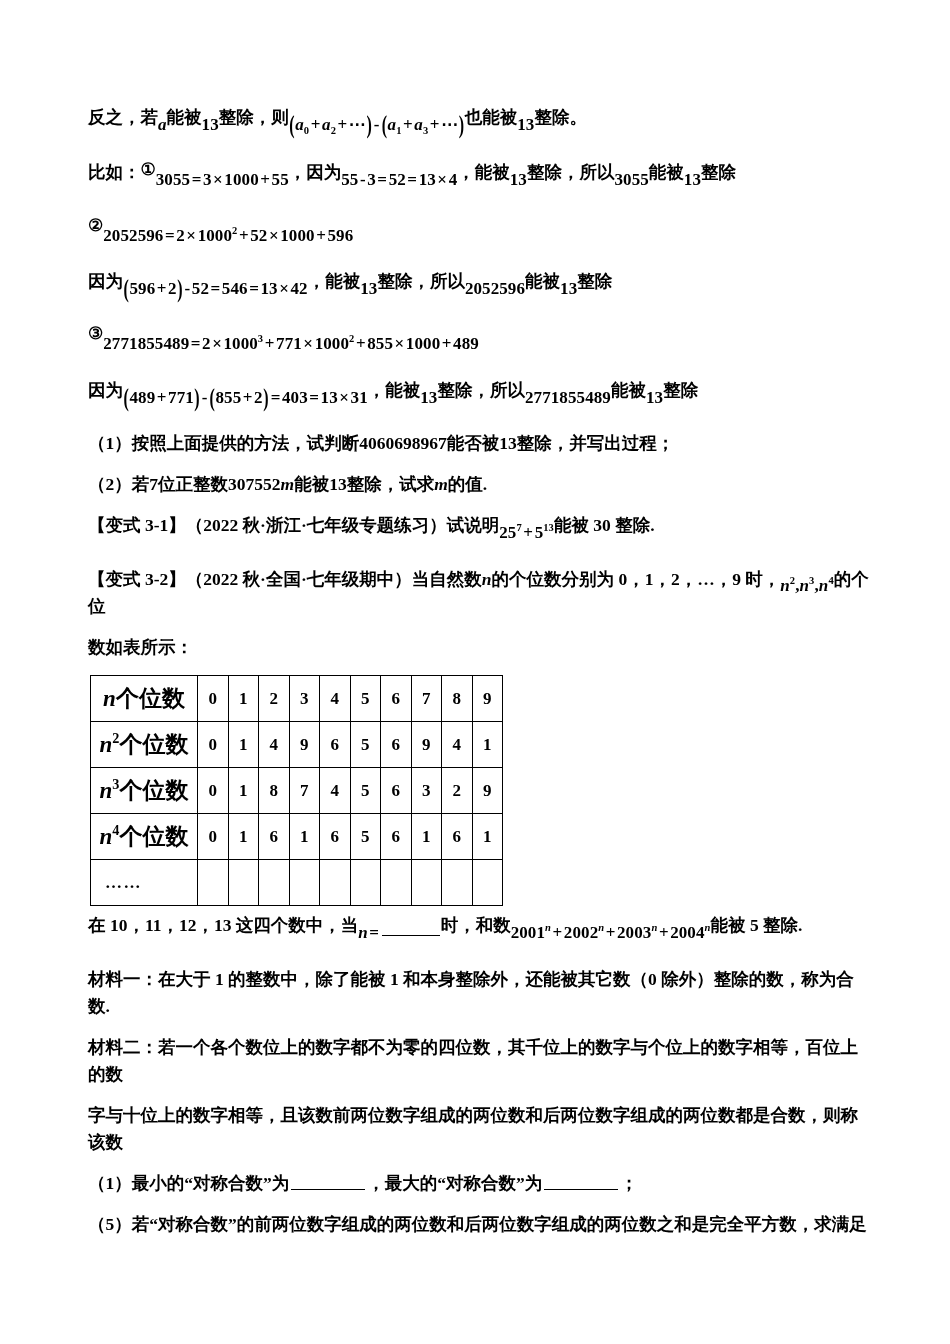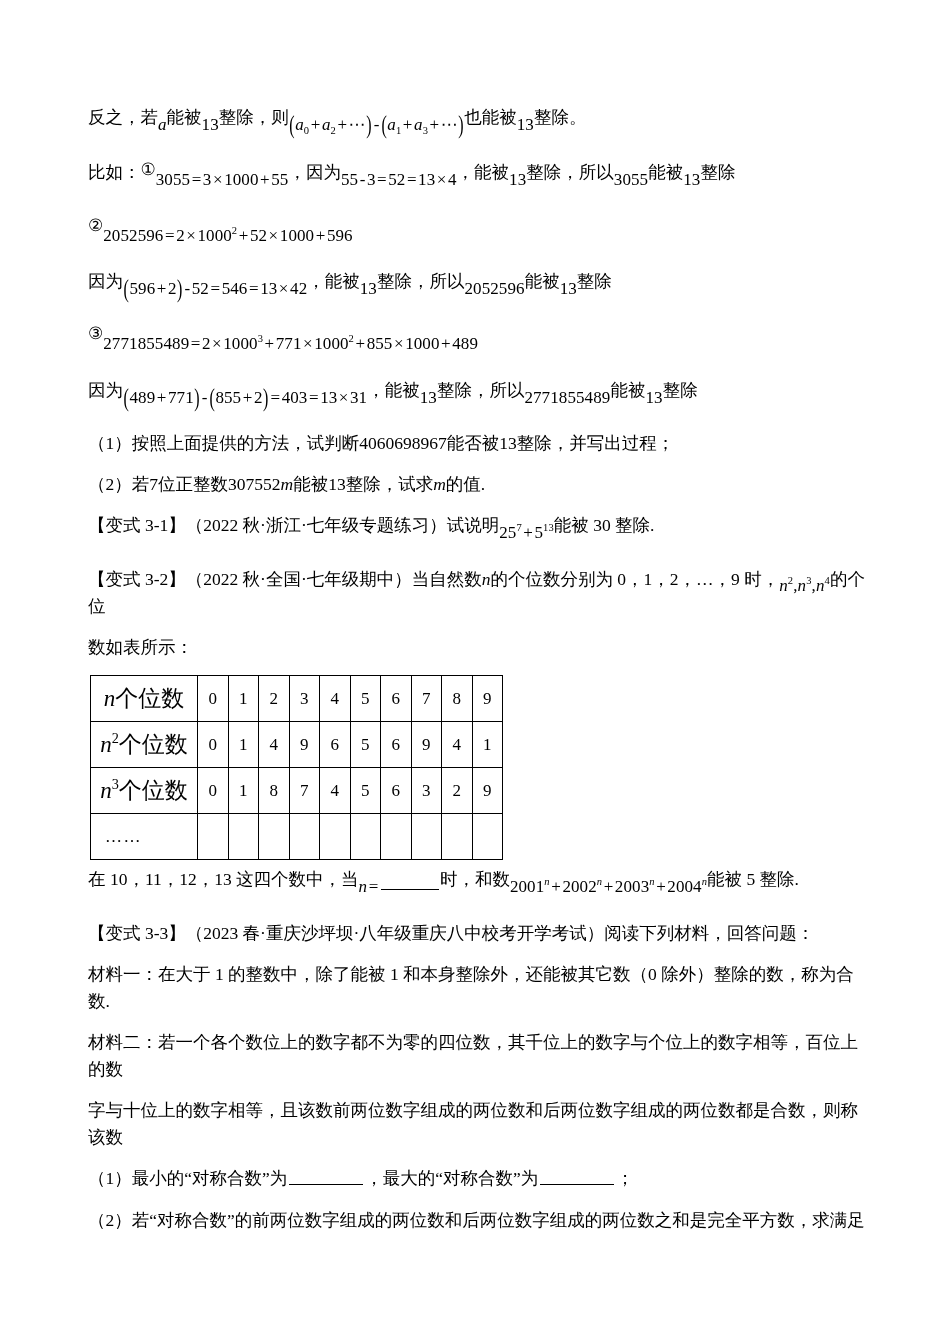--- a/index.html
+++ b/index.html
@@ -13,20 +13,21 @@
     font-family: "Liberation Serif", "DejaVu Serif", serif;
     color: #000000;
     overflow: hidden;
   }
   .page {
     position: relative;
     width: 950px;
     height: 1344px;
     padding: 0;
     box-sizing: border-box;
+    font-weight: bold;
   }
   .content {
     position: absolute;
     left: 88px;
     top: 104px;
     width: 782px;
   }
 
   
   .para {
@@ -217,20 +218,35 @@
             <td class="cell">7</td>
             <td class="cell">4</td>
             <td class="cell">5</td>
             <td class="cell">6</td>
             <td class="cell">3</td>
             <td class="cell">2</td>
             <td class="cell">9</td>
           </tr>
           <tr>
             <td class="rowlabel">
+              <span class="lbl"><span class="mi">n</span><sup class="exp">4</sup><span>个位数</span></span>
+            </td>
+            <td class="cell">0</td>
+            <td class="cell">1</td>
+            <td class="cell">6</td>
+            <td class="cell">1</td>
+            <td class="cell">6</td>
+            <td class="cell">5</td>
+            <td class="cell">6</td>
+            <td class="cell">1</td>
+            <td class="cell">6</td>
+            <td class="cell">1</td>
+          </tr>
+          <tr>
+            <td class="rowlabel">
               <span class="dots">……</span>
             </td>
             <td class="cell"></td>
             <td class="cell"></td>
             <td class="cell"></td>
             <td class="cell"></td>
             <td class="cell"></td>
             <td class="cell"></td>
             <td class="cell"></td>
             <td class="cell"></td>
@@ -238,28 +254,25 @@
             <td class="cell"></td>
           </tr>
         </tbody>
       </table>
     </div>
 
     <p class="para loose" style="margin-top:6px;">
       <span>在 10，11，12，13 这四个数中，当</span><span class="m"><span class="mi">n</span><span class="op">=</span><span class="blankline"></span></span><span>时，和数</span><span class="m"><span>2001<sup class="exp"><span class="mi">n</span></sup></span><span class="op">+</span><span>2002<sup class="exp"><span class="mi">n</span></sup></span><span class="op">+</span><span>2003<sup class="exp"><span class="mi">n</span></sup></span><span class="op">+</span><span>2004<sup class="exp"><span class="mi">n</span></sup></span></span><span>能被 5 整除.</span>
     </p>
 
-    <p class="para tight" style="margin-top:22px;">
-      <span>【变式 3-3】</span><span>（2023 春·重庆沙坪坝·八年级重庆八中校考开学考试）</span><span>阅读下列材料，回答问题：</span>
-    </p>
 
     <p class="para tight">材料一：在大于 1 的整数中，除了能被 1 和本身整除外，还能被其它数（0 除外）整除的数，称为合数.</p>
     <p class="para tight">材料二：若一个各个数位上的数字都不为零的四位数，其千位上的数字与个位上的数字相等，百位上的数</p>
     <p class="para tight">字与十位上的数字相等，且该数前两位数字组成的两位数和后两位数字组成的两位数都是合数，则称该数</p>
 
     <p class="para tight">
       <span>（1）最小的“对称合数”为</span><span class="fillblank"></span><span>，最大的“对称合数”为</span><span class="fillblank"></span><span>；</span>
     </p>
 
-    <p class="para tight">（2）若“对称合数”的前两位数字组成的两位数和后两位数字组成的两位数之和是完全平方数，求满足</p>
+    <p class="para tight">（5）若“对称合数”的前两位数字组成的两位数和后两位数字组成的两位数之和是完全平方数，求满足</p>
 
   </div>
 </div>
 
 </body></html>

